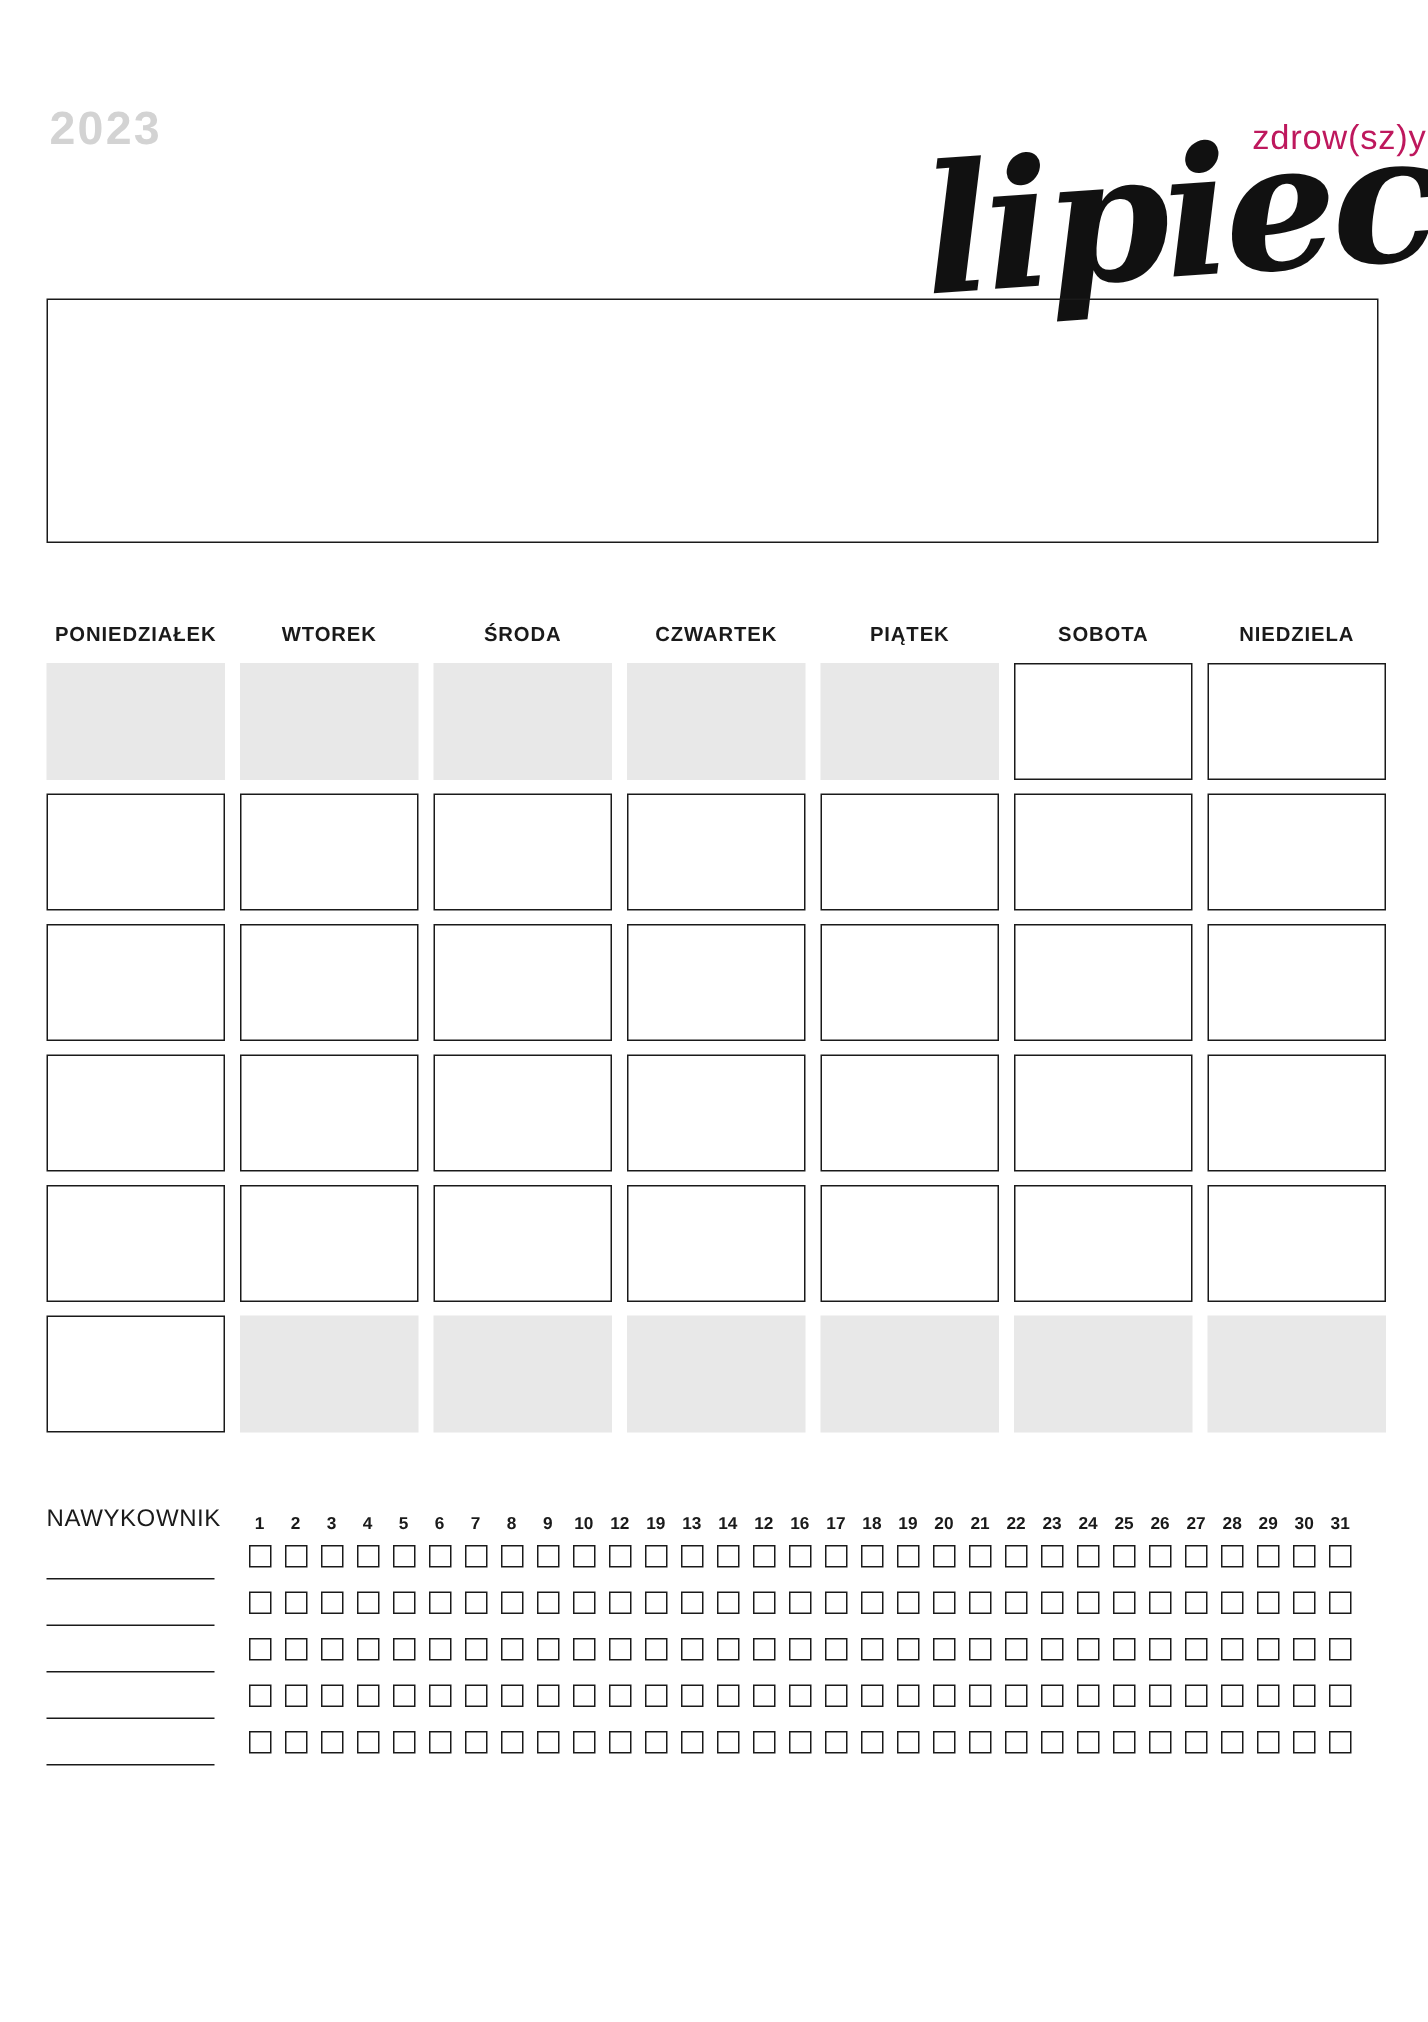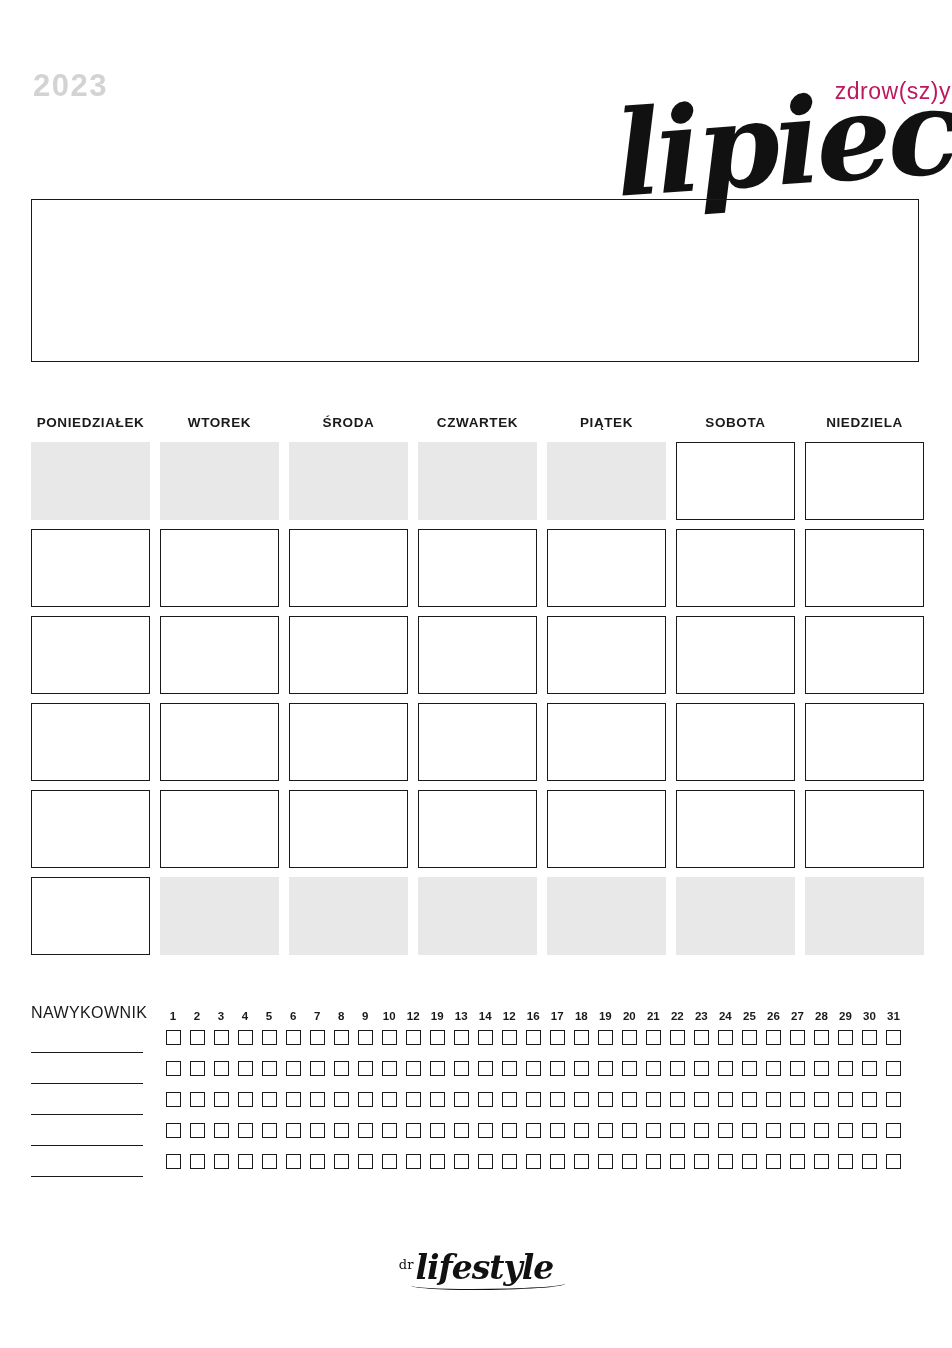--- a/index.html
+++ b/index.html
@@ -837,20 +837,14 @@
         <div class="habit-box-wrap">
             <div class="habit-box"></div>
           </div>
         <div class="habit-box-wrap">
             <div class="habit-box"></div>
           </div>
       </div>
     </div>
   </div>
 
-  <div class="footer-logo">
-    <span class="logo-inner">
-      <span class="logo-dr">dr</span><span class="logo-name">lifestyle</span>
-      <span class="logo-swash"></span>
-    </span>
-  </div>
 
 </div>
 
 </body></html>

